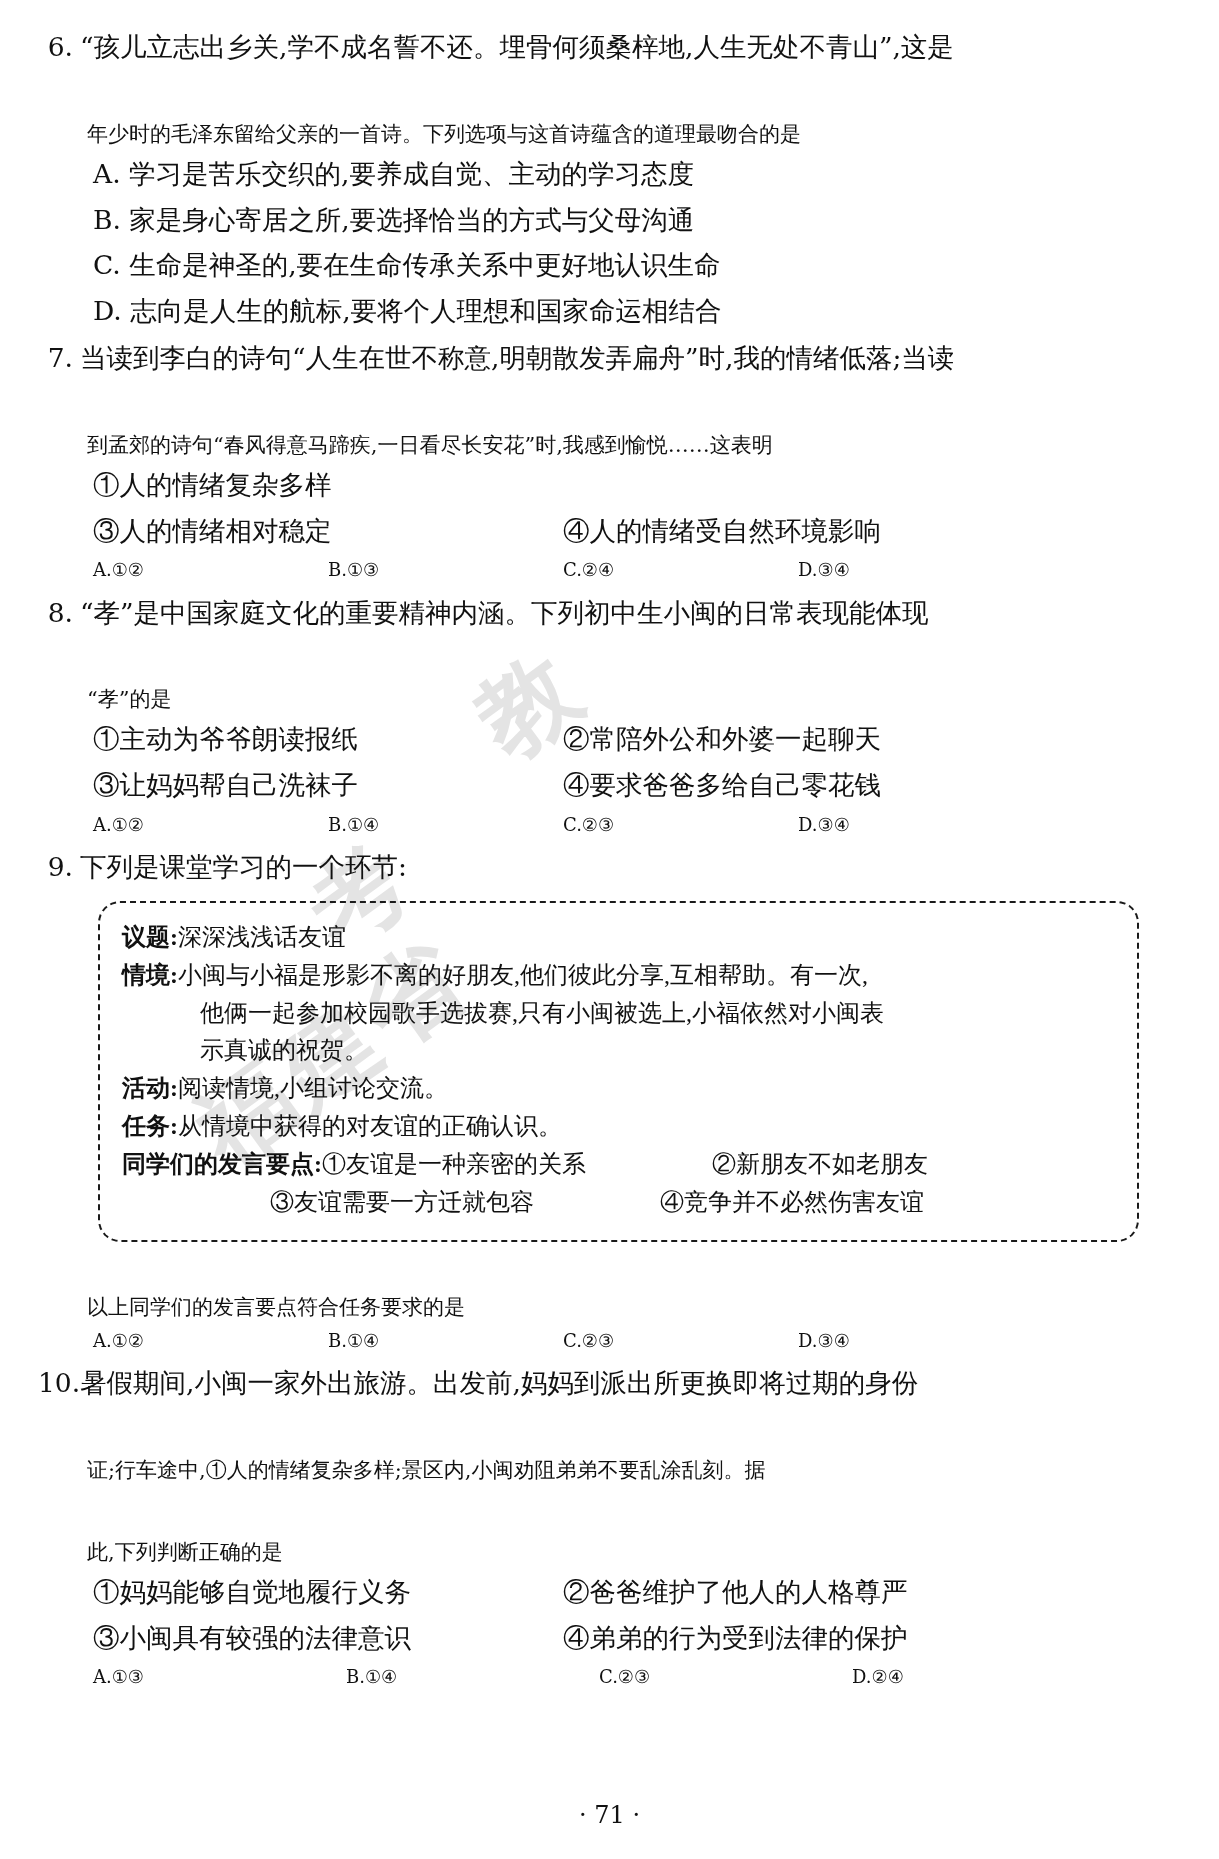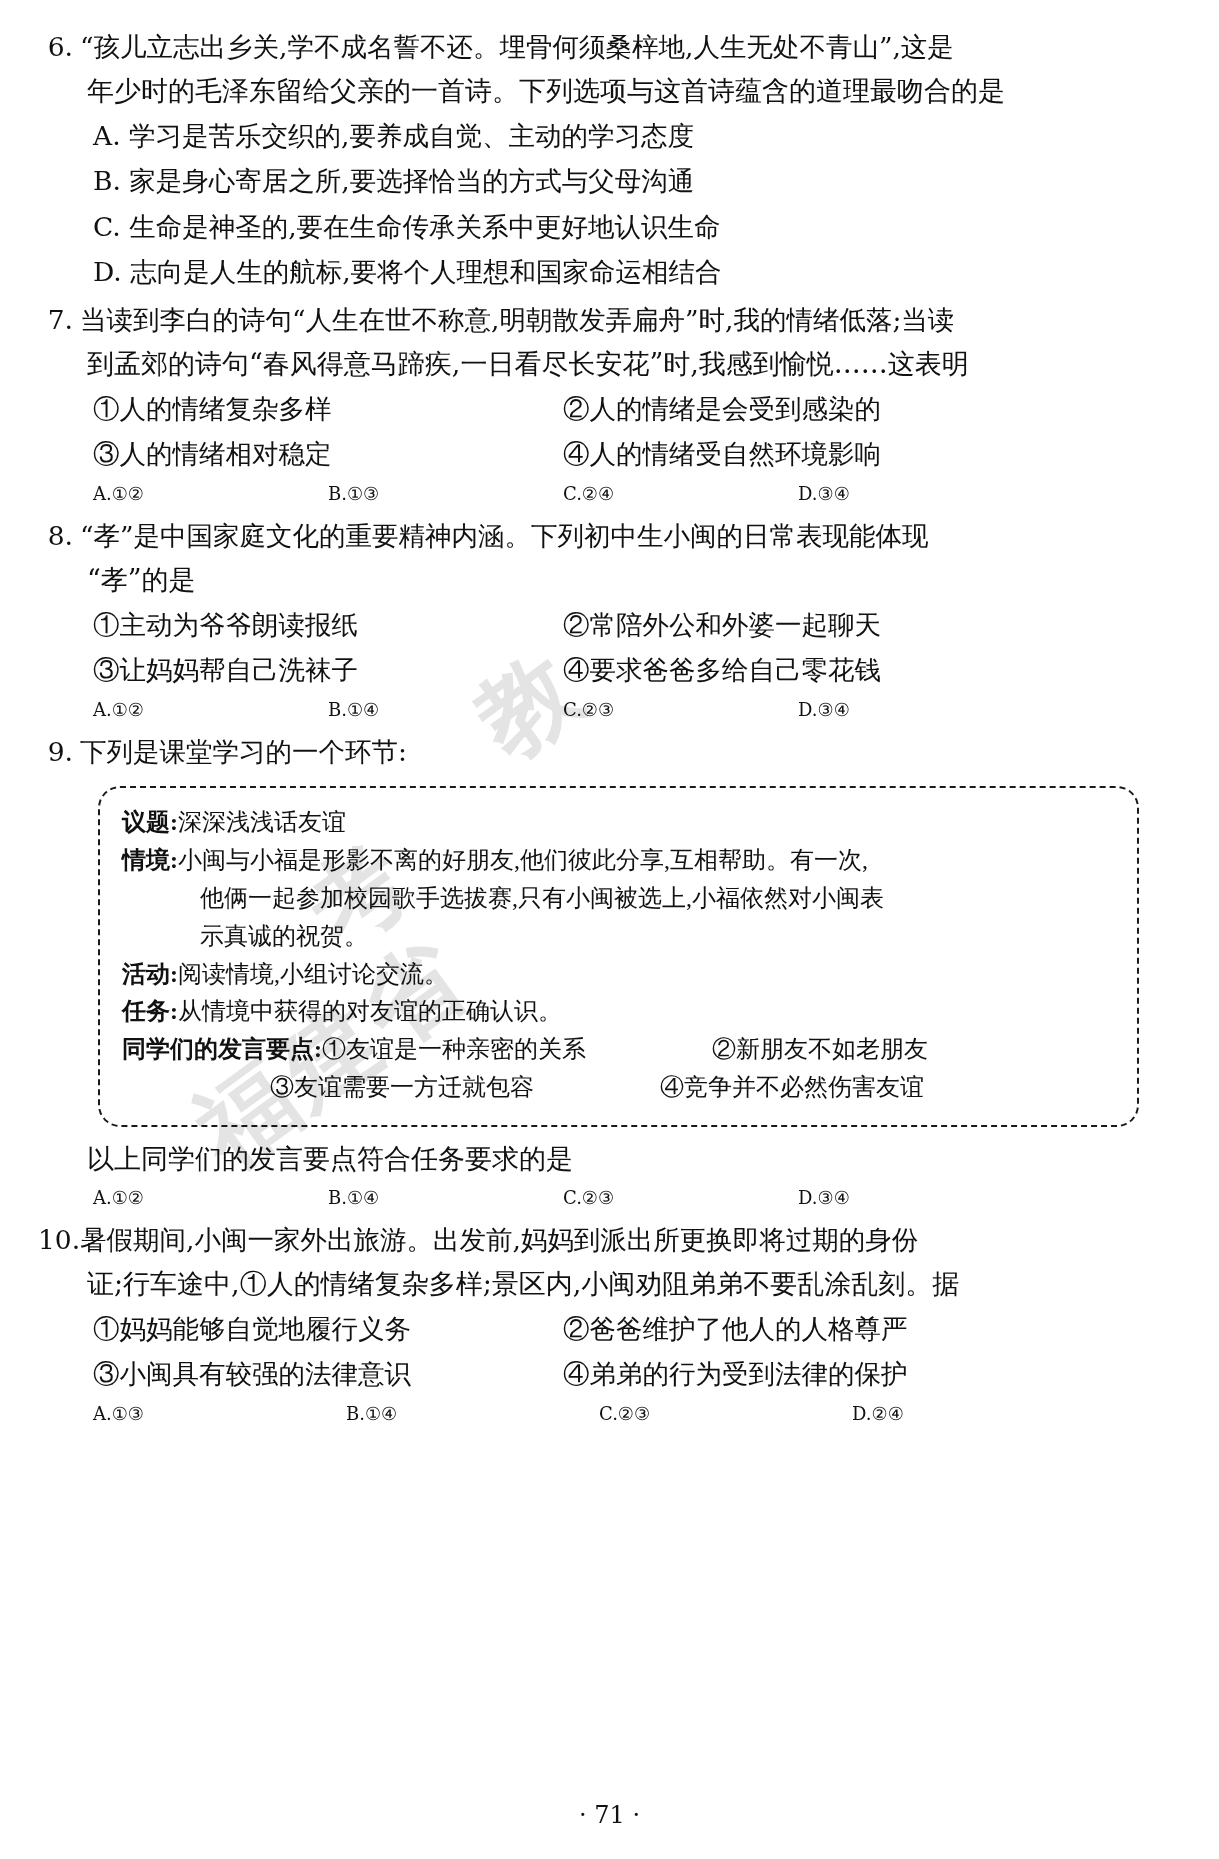--- a/index.html
+++ b/index.html
@@ -65,23 +65,24 @@
     padding-right: 7px;
     box-sizing: border-box;
   }
   .qnum.wide { width: 42px; }
   .qtext {
     flex: 1 1 auto;
     text-align: justify;
   }
   .cont {
     padding-left: 49px;
-    font-size: 27px;
+    font-size: 21px;
     line-height: 1.62;
     text-align: justify;
+    margin-top: 48px;
   }
   .opt-list {
     padding-left: 55px;
     font-size: 26.5px;
     line-height: 1.72;
   }
   .opt-row {
     display: flex;
   }
   .opt-row .c1 { flex: 0 0 470px; }
@@ -176,21 +177,20 @@
 
     <div class="q">
       <div class="qline">
         <div class="qnum">7.</div>
         <div class="qtext">当读到李白的诗句“人生在世不称意,明朝散发弄扁舟”时,我的情绪低落;当读</div>
       </div>
       <div class="cont">到孟郊的诗句“春风得意马蹄疾,一日看尽长安花”时,我感到愉悦……这表明</div>
       <div class="opt-list">
         <div class="opt-row">
           <div class="c1">①人的情绪复杂多样</div>
-          <div class="c2">②人的情绪是会受到感染的</div>
         </div>
         <div class="opt-row">
           <div class="c1">③人的情绪相对稳定</div>
           <div class="c2">④人的情绪受自然环境影响</div>
         </div>
       </div>
       <div class="abcd">
         <span>A.①②</span>
         <span>B.①③</span>
         <span>C.②④</span>
@@ -266,20 +266,21 @@
         <span>D.③④</span>
       </div>
     </div>
 
     <div class="q">
       <div class="qline">
         <div class="qnum wide">10.</div>
         <div class="qtext">暑假期间,小闽一家外出旅游。出发前,妈妈到派出所更换即将过期的身份</div>
       </div>
       <div class="cont">证;行车途中,①人的情绪复杂多样;景区内,小闽劝阻弟弟不要乱涂乱刻。据</div>
+      <div class="cont">此,下列判断正确的是</div>
       <div class="opt-list">
         <div class="opt-row">
           <div class="c1">①妈妈能够自觉地履行义务</div>
           <div class="c2">②爸爸维护了他人的人格尊严</div>
         </div>
         <div class="opt-row">
           <div class="c1">③小闽具有较强的法律意识</div>
           <div class="c2">④弟弟的行为受到法律的保护</div>
         </div>
       </div>

